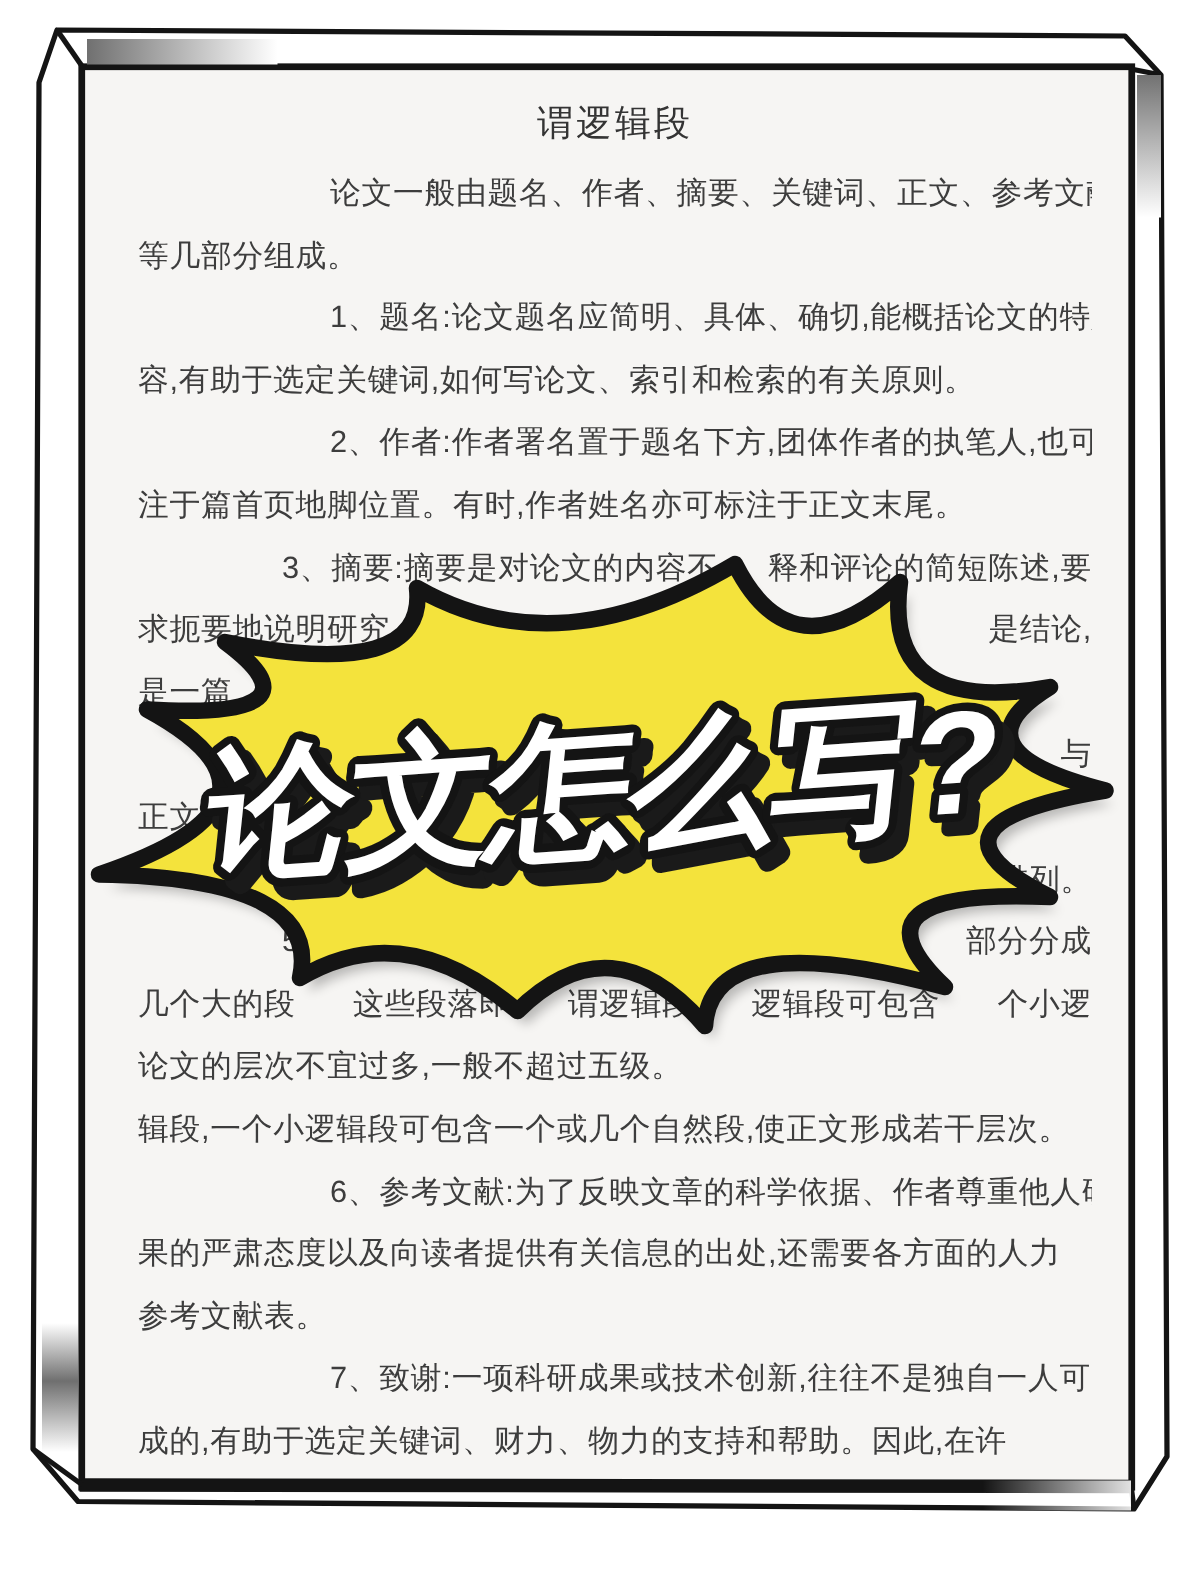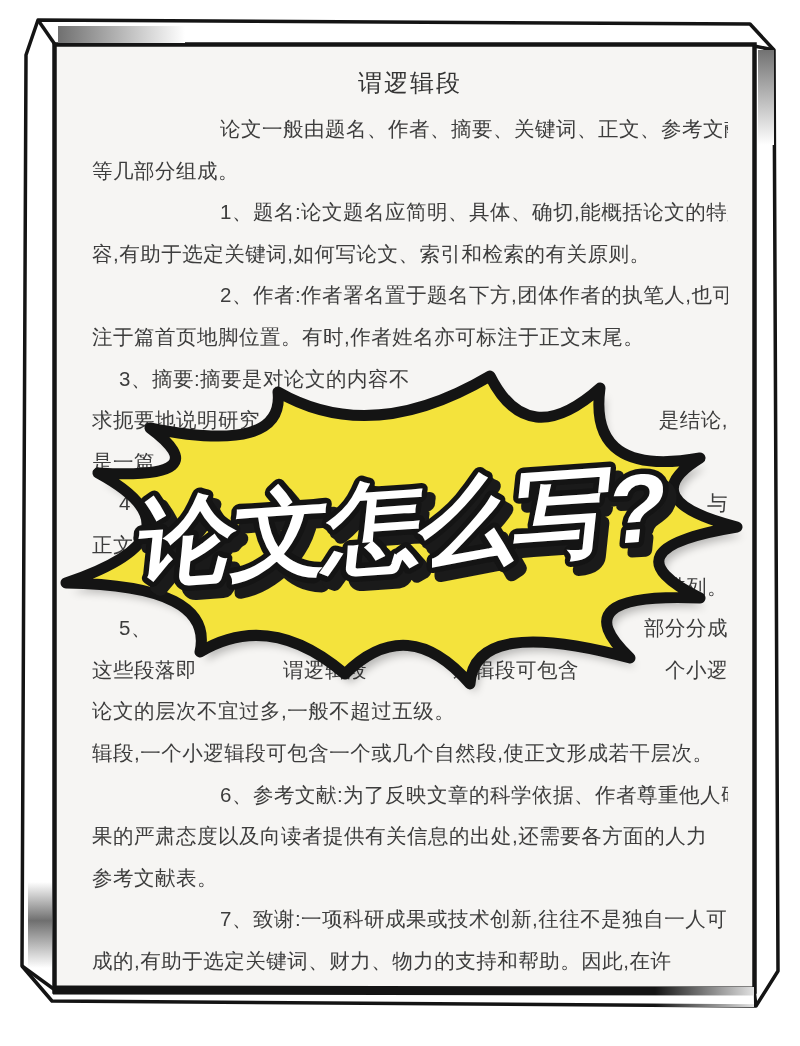--- a/index.html
+++ b/index.html
@@ -15,21 +15,21 @@
     position:absolute;left:92px;top:60px;width:636px;z-index:1;
     color:#3d3d3d;font-size:20.5px;line-height:41.6px;letter-spacing:.5px;
   }
   .doc-title{
     height:46px;line-height:46px;text-align:center;font-size:24px;
     color:#343434;letter-spacing:2px;margin-bottom:2px;
   }
   .line{height:41.6px;white-space:nowrap;overflow:hidden;}
   .line.indent{text-indent:64px;}
   .line.spread{display:flex;justify-content:space-between;text-indent:0;}
-  .line.spread.indent .seg:first-child{margin-left:27px;}
+  .line.spread.indent .seg:first-child{margin-left:96px;}
   .line.right{text-align:right;}
   .seg{display:inline-block;}
   
   .burst-word{
     font-family:"Liberation Sans","DejaVu Sans",sans-serif;
     font-weight:bold;font-size:97px;letter-spacing:-3px;
   }
 </style>
 </head>
 <body>
@@ -78,37 +78,39 @@
   <div class="doc-title">谓逻辑段</div>
   <div>
       <div class="line indent"><span class="seg">论文一般由题名、作者、摘要、关键词、正文、参考文献和致谢</span></div>
       <div class="line"><span class="seg">等几部分组成。</span></div>
       <div class="line indent"><span class="seg">1、题名:论文题名应简明、具体、确切,能概括论文的特定内</span></div>
       <div class="line"><span class="seg">容,有助于选定关键词,如何写论文、索引和检索的有关原则。</span></div>
       <div class="line indent"><span class="seg">2、作者:作者署名置于题名下方,团体作者的执笔人,也可标</span></div>
       <div class="line"><span class="seg">注于篇首页地脚位置。有时,作者姓名亦可标注于正文末尾。</span></div>
       <div class="line spread indent">
         <span class="seg">3、摘要:摘要是对论文的内容不</span>
+        <span class="seg">释和评论的简短陈述,要</span>
       </div>
       <div class="line spread">
         <span class="seg">求扼要地说明研究</span>
         <span class="seg">是结论,</span>
       </div>
       <div class="line"><span class="seg">是一篇</span></div>
       <div class="line spread indent">
         <span class="seg">4</span>
         <span class="seg">与</span>
       </div>
       <div class="line"><span class="seg">正文</span></div>
       <div class="line right"><span class="seg">小排列。</span></div>
       <div class="line spread indent">
         <span class="seg">5、</span>
         <span class="seg">部分分成</span>
       </div>
       <div class="line spread">
+        <span class="seg">几个大的段</span>
         <span class="seg">这些段落即</span>
         <span class="seg">谓逻辑段</span>
         <span class="seg">逻辑段可包含</span>
         <span class="seg">个小逻</span>
       </div>
       <div class="line"><span class="seg">论文的层次不宜过多,一般不超过五级。</span></div>
       <div class="line"><span class="seg">辑段,一个小逻辑段可包含一个或几个自然段,使正文形成若干层次。</span></div>
       <div class="line indent"><span class="seg">6、参考文献:为了反映文章的科学依据、作者尊重他人研究成</span></div>
       <div class="line"><span class="seg">果的严肃态度以及向读者提供有关信息的出处,还需要各方面的人力</span></div>
       <div class="line"><span class="seg">参考文献表。</span></div>

